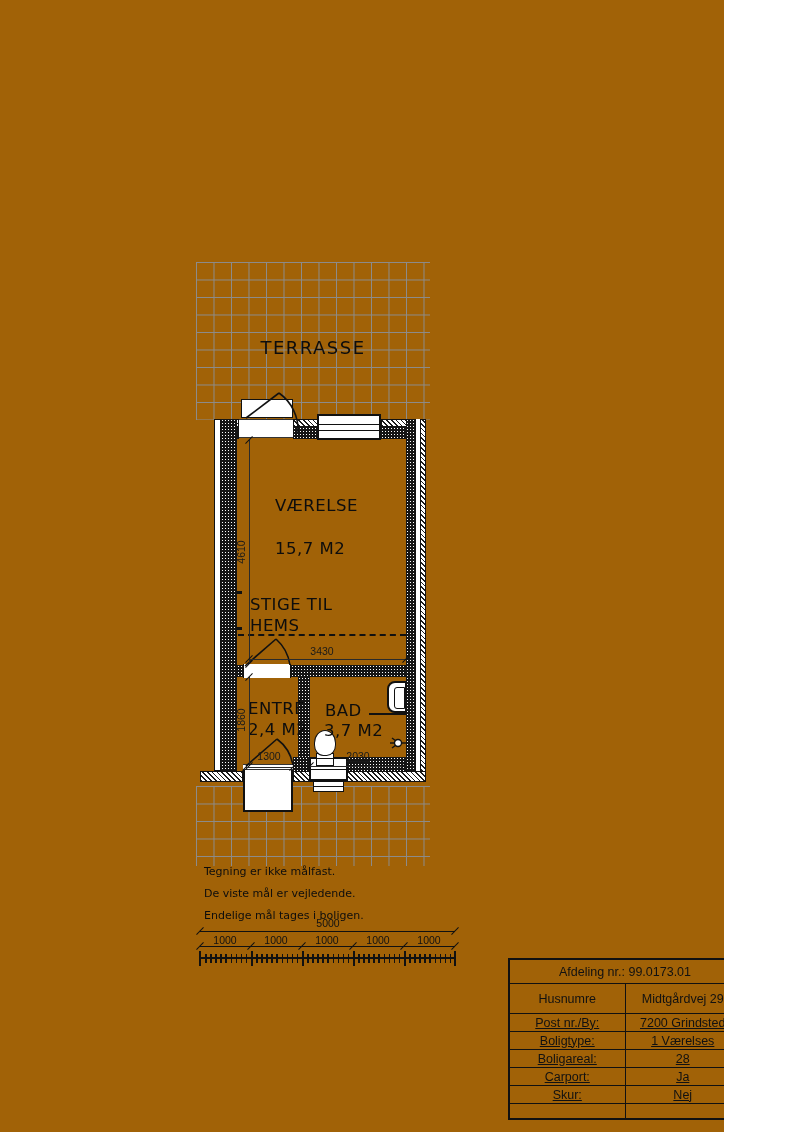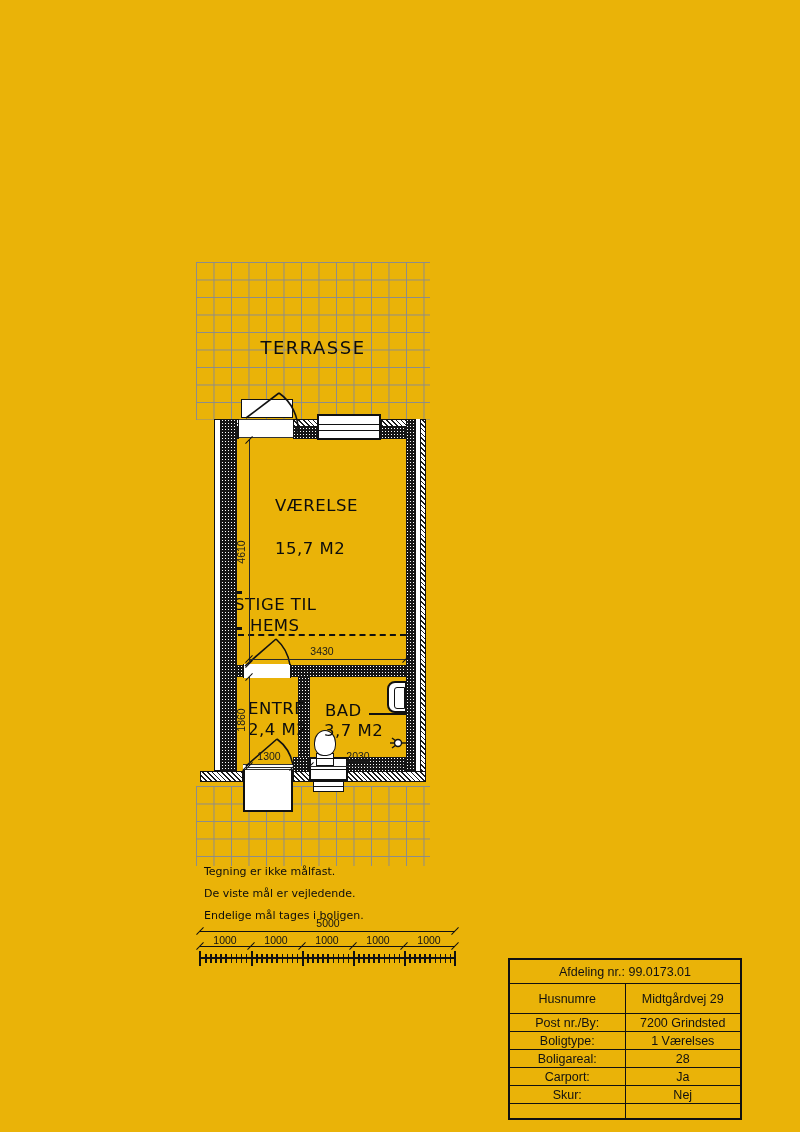--- a/index.html
+++ b/index.html
@@ -1,16 +1,16 @@
 <!DOCTYPE html>
 <html><head>
 <meta charset="utf-8">
 <style>
   html,body{margin:0;padding:0;background:#fff;}
-  #canvas{position:relative;width:800px;height:1132px;background:#eab308;
+  #canvas{position:relative;width:724px;height:1132px;background:#a16207;
           font-family:"Liberation Sans",sans-serif;color:#111;overflow:hidden;}
   .abs{position:absolute;}
   .grid{background-image:linear-gradient(to right,#8c8c8c 1px,transparent 1px),
                          linear-gradient(to bottom,#8c8c8c 1px,transparent 1px);
         background-size:17.5px 17.5px;}
   .stipple{background-color:#151515;
            background-image:radial-gradient(circle,#fff 0.7px,transparent 0.85px);
            background-size:3px 3px;}
   .hatch{background:repeating-linear-gradient(45deg,#1c1c1c 0 1.2px,#fff 1.2px 3.4px);
          border:1px solid #111;box-sizing:border-box;}
@@ -25,21 +25,21 @@
   .sbtxt{font-size:10.5px;color:#111;white-space:nowrap;transform:translate(-50%,0);}
   .sbline{height:0;border-top:1.6px solid #111;}
   .ruler-ticks{background:repeating-linear-gradient(90deg,#111 0 1.5px,transparent 1.5px 5.1px);}
   .tall{background:#111;}
   table.info{position:absolute;left:508px;top:958px;width:234px;border-collapse:collapse;
              border:2.5px solid #111;table-layout:fixed;}
   table.info td{border:1.5px solid #111;text-align:center;vertical-align:middle;
                 font-size:12.5px;padding:0;overflow:hidden;white-space:nowrap;}
   td.hdr{font-size:16.5px;height:23px;border-bottom:2px solid #111;}
   tr.tall-row td{height:29px;margin-left:36px;}
-  tr.std td{height:17px;}
+  tr.std td{height:17px;text-decoration:underline;}
   tr.empty td{height:14px;}
   svg{position:absolute;left:0;top:0;pointer-events:none;}
 </style>
 </head>
 <body>
 
 <div id="canvas">
 
   <div class="abs grid" style="left:196px;top:262px;width:234px;height:158px;"></div>
 
@@ -114,21 +114,21 @@
       <line x1="401" y1="743" x2="407" y2="743"></line>
       <circle cx="398" cy="743" r="3.5"></circle>
       <line x1="392" y1="738" x2="396" y2="741"></line>
       <line x1="390" y1="743" x2="394" y2="743"></line>
       <line x1="392" y1="748" x2="396" y2="745"></line>
     </g>
   </svg>
 
   <div class="abs hand" style="left:275px;top:496px;">VÆRELSE</div>
   <div class="abs hand" style="left:275px;top:539px;">15,7 M2</div>
-  <div class="abs hand" style="left:234px;top:595px;">STIGE TIL</div>
+  <div class="abs hand" style="left:250px;top:595px;">STIGE TIL</div>
   <div class="abs hand" style="left:250px;top:616px;">HEMS</div>
   <div class="abs hand" style="left:248px;top:699px;">ENTRÉ</div>
   <div class="abs hand" style="left:248px;top:720px;">2,4 M2</div>
   <div class="abs hand" style="left:325px;top:701px;">BAD</div>
   <div class="abs hand" style="left:324px;top:721px;">3,7 M2</div>
 
   <div class="abs dimline-v" style="left:249px;top:440px;height:224px;"></div>
   <div class="abs tick" style="left:249px;top:440px;"></div>
   <div class="abs tick" style="left:249px;top:664px;"></div>
   <div class="abs dimtxt" style="left:241px;top:552px;transform:translate(-50%,-50%) rotate(-90deg);">4610</div>

